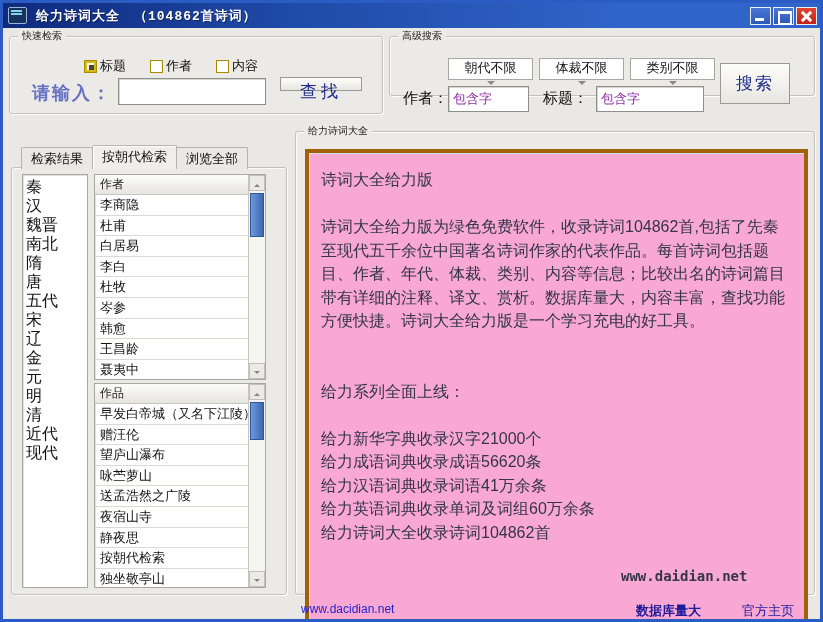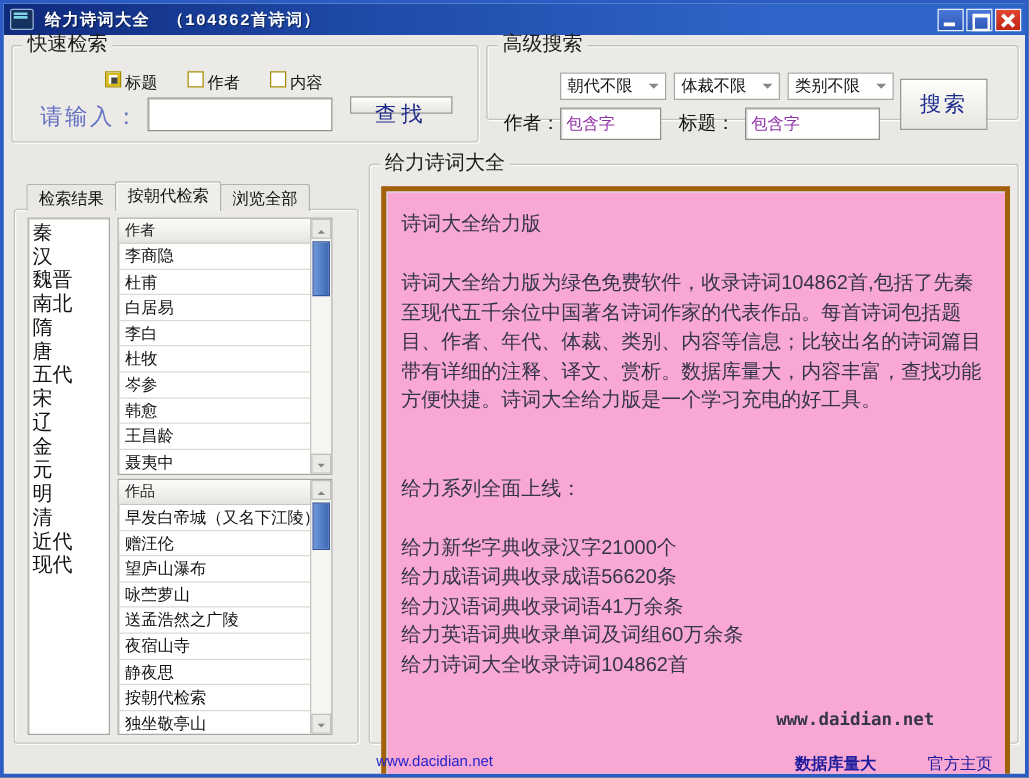--- a/index.html
+++ b/index.html
@@ -52,52 +52,52 @@
   .win-btn.close::before { transform:rotate(45deg); }
   .win-btn.close::after  { transform:rotate(-45deg); }
   
   .groupbox {
     position:absolute; border:1px solid #c2c2bc; border-radius:3px;
     box-shadow:inset 1px 1px 0 #fbfbf9, 1px 1px 0 #fdfdfb;
     background:#eceae6;
   }
   .groupbox > .gb-label {
     position:absolute; top:-8px; left:8px; background:#eceae6; padding:0 4px;
-    font-size:16px; color:#1c1c1c; line-height:14px;
+    font-size:10px; color:#1c1c1c; line-height:14px;
   }
   
   .cb-row { position:absolute; left:74px; top:20px; display:flex; gap:24px; }
-  .cb { display:flex; gap:3px; cursor:default; }
+  .cb { display:flex; align-items:center; gap:3px; cursor:default; }
   .cb .box { width:13px; height:13px; border:1px solid #a68b00; background:#fff; flex:none; }
   .cb.checked .box { box-shadow:inset 0 0 0 2px #d8bb10; position:relative; }
   .cb.checked .box::after {
     content:""; position:absolute; left:4px; top:4px; width:5px; height:5px; background:#45453a;
   }
   .cb .cb-label { font-size:13px; color:#111; }
   .prompt-label {
-    position:absolute; left:22px; top:44px; font-size:18px; color:#6571c4; letter-spacing:2px;
+    position:absolute; left:22px; top:44px; font-size:18px; color:#6571c4; letter-spacing:2px;font-weight:bold;
   }
   .text-input {
     position:absolute; background:#fff; border:1px solid #8f8f89;
     box-shadow:inset 1px 1px 0 #d5d5d0; font-size:14px; padding:12px 4px;
     font-family:inherit;
   }
   .quick-input { left:108px; top:41px; width:148px; height:27px; }
   .btn {
     position:absolute; background:linear-gradient(#fdfdfb,#e7e6e0);
     border:1px solid #9a9a94; color:#1b2a8c; text-align:center; cursor:default;
     font-family:inherit;
   }
   .find-btn { left:270px; top:40px; width:82px; height:14px; font-size:17px; line-height:27px; letter-spacing:4px; }
   .search-btn { left:330px; top:26px; width:70px; height:41px; font-size:17px; line-height:39px; letter-spacing:2px; }
   
   .dd-row { position:absolute; left:58px; top:21px; display:flex; gap:6px; }
   .dropdown {
     width:85px; height:22px; background:#fff; border:1px solid #a8a8a2;
-    display:flex; align-items:center; justify-content:space-between; padding:0 5px;
+    display:flex; align-items:center; justify-content:space-between; padding:0 5px;flex-direction:column;
   }
   .dd-value { font-size:13px; color:#111; white-space:nowrap; }
   .dd-arrow { width:0; height:0; border:4px solid transparent; border-top-color:#8a8a84; margin-top:4px; }
   .adv-label { position:absolute; font-size:15px; color:#111; }
   .adv-author-label { left:13px; top:52px; }
   .adv-title-label  { left:153px; top:52px; }
   .adv-input { height:23px; top:49px; color:#9131a8; font-size:13px; }
   .adv-author-input { left:58px;  width:81px; }
   .adv-title-input  { left:206px; width:108px; }
   

